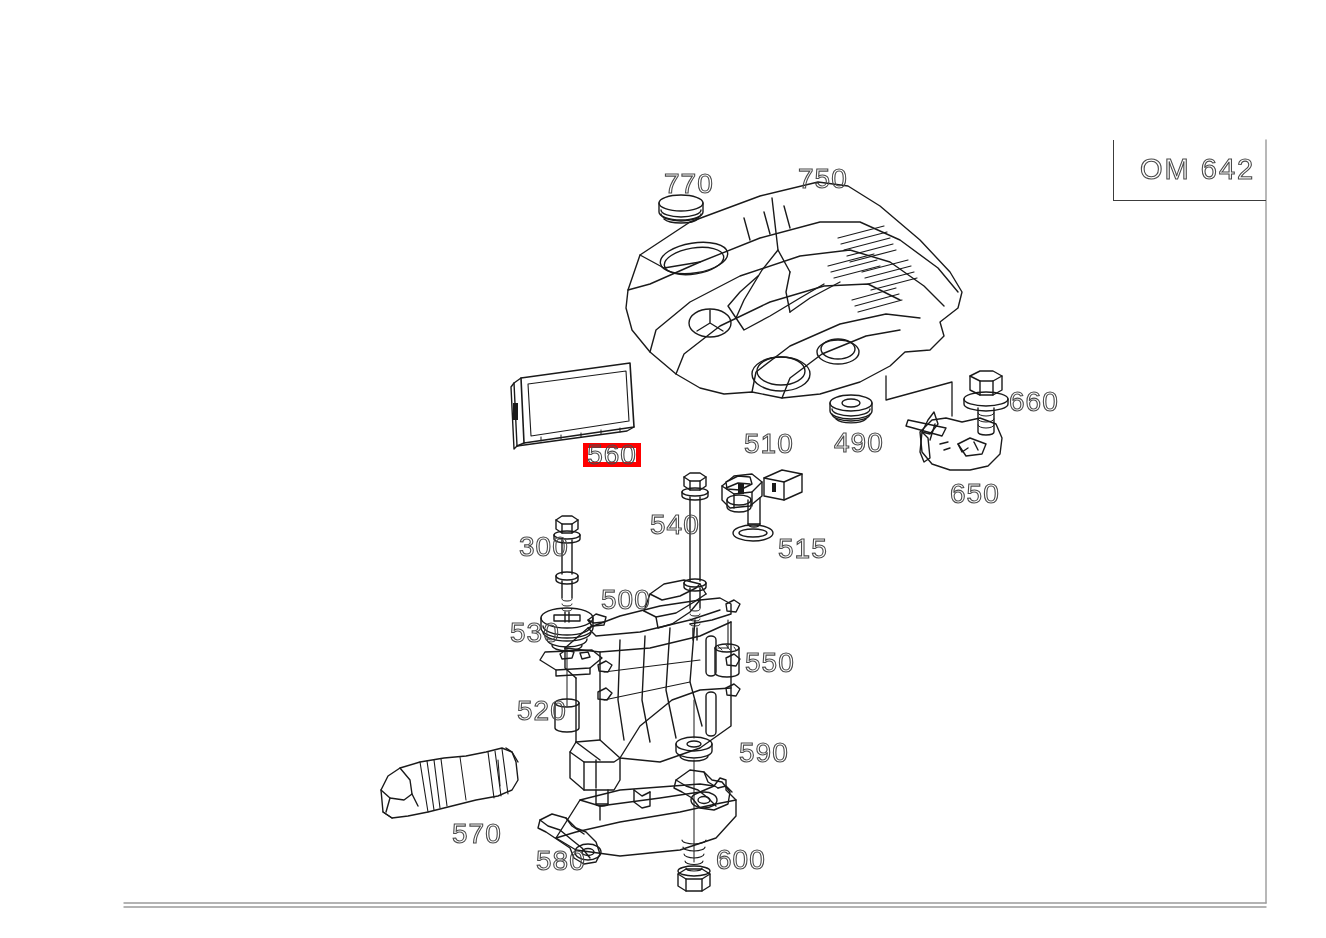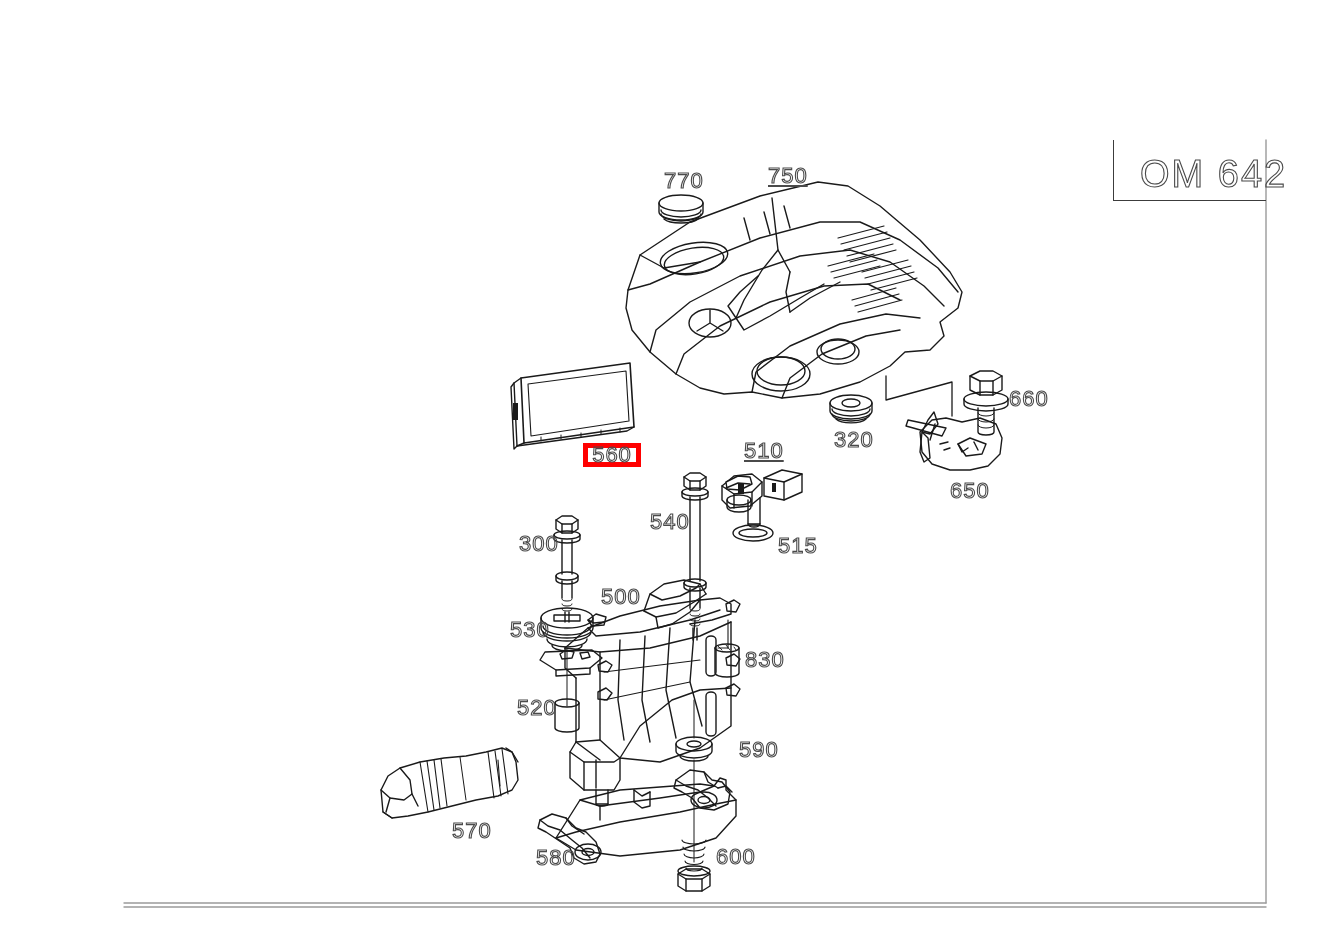--- a/index.html
+++ b/index.html
@@ -20,21 +20,21 @@
   #diagram-svg {
     position: absolute;
     left: 0;
     top: 0;
     width: 1326px;
     height: 938px;
   }
   .part-label {
     position: absolute;
     font-family: "Liberation Sans", sans-serif;
-    font-size: 22px;
+    font-size: 28px;
     letter-spacing: 1px;
     color: #ffffff;
     -webkit-text-stroke: 1px #3a3a3a;
     text-shadow:
       -1px 0 #555, 1px 0 #555, 0 -1px #555, 0 1px #555;
     white-space: nowrap;
     user-select: none;
   }
   .part-label.outline {
     color: transparent;
@@ -51,21 +51,21 @@
     position: static;
   }
   #engine-code-box {
     position: absolute;
     box-sizing: border-box;
     border-left: 1.5px solid #3c3c3c;
     border-bottom: 1.5px solid #3c3c3c;
   }
   #engine-code-text {
     position: absolute;
-    font-size: 38px;
+    font-size: 29px;
     letter-spacing: 2px;
   }
 </style>
 </head>
 <body>
 
 <div id="page">
 
   <svg id="diagram-svg" viewBox="0 0 1326 938">
     <g fill="none" stroke="#1a1a1a" stroke-width="1.4" stroke-linejoin="round" stroke-linecap="round">
@@ -401,31 +401,31 @@
       </g>
 
     </g>
   </svg>
 
   <div id="engine-code-box" style="left: 1113px; top: 140px; width: 153px; height: 61px;"></div>
   <div id="engine-code-text" class="part-label outline" style="left: 1140px; top: 153px;">OM 642</div>
 
   <div id="labels-layer">
       <div class="part-label outline" style="left: 664px; top: 168px;">770</div>
-      <div class="part-label outline" style="left: 768px; top: 163px; text-decoration: underline;">750</div>
+      <div class="part-label outline" style="left: 798px; top: 163px;">750</div>
       <div class="part-label outline" style="left: 1009px; top: 386px;">660</div>
-      <div class="part-label outline" style="left: 834px; top: 427px;">320</div>
+      <div class="part-label outline" style="left: 834px; top: 427px;">490</div>
       <div class="part-label outline" style="left: 950px; top: 478px;">650</div>
-      <div class="part-label outline" style="left: 744px; top: 438px; text-decoration: underline;">510</div>
+      <div class="part-label outline" style="left: 744px; top: 428px;">510</div>
       <div class="part-label outline" style="left: 778px; top: 522px; margin-top: 11px;">515</div>
       <div class="part-label outline" style="left: 650px; top: 509px;">540</div>
       <div class="part-label outline" style="left: 519px; top: 531px;">300</div>
       <div class="part-label outline" style="left: 601px; top: 584px;">500</div>
       <div class="part-label outline" style="left: 510px; top: 617px;">530</div>
-      <div class="part-label outline" style="left: 745px; top: 647px;">830</div>
+      <div class="part-label outline" style="left: 745px; top: 647px;">550</div>
       <div class="part-label outline" style="left: 517px; top: 695px;">520</div>
       <div class="part-label outline" style="left: 719px; top: 737px; margin-left: 20px;">590</div>
       <div class="part-label outline" style="left: 452px; top: 818px;">570</div>
       <div class="part-label outline" style="left: 536px; top: 845px;">580</div>
       <div class="part-label outline" style="left: 716px; top: 844px;">600</div>
     </div>
 
   <div class="highlight-box" id="highlight-560" style="left: 583px; top: 443px; width: 58px; height: 24px; border-color: rgb(255, 0, 0); display: flex; align-items: center; justify-content: center;">
     <span class="part-label outline" id="highlight-560-text">560</span>
   </div>

